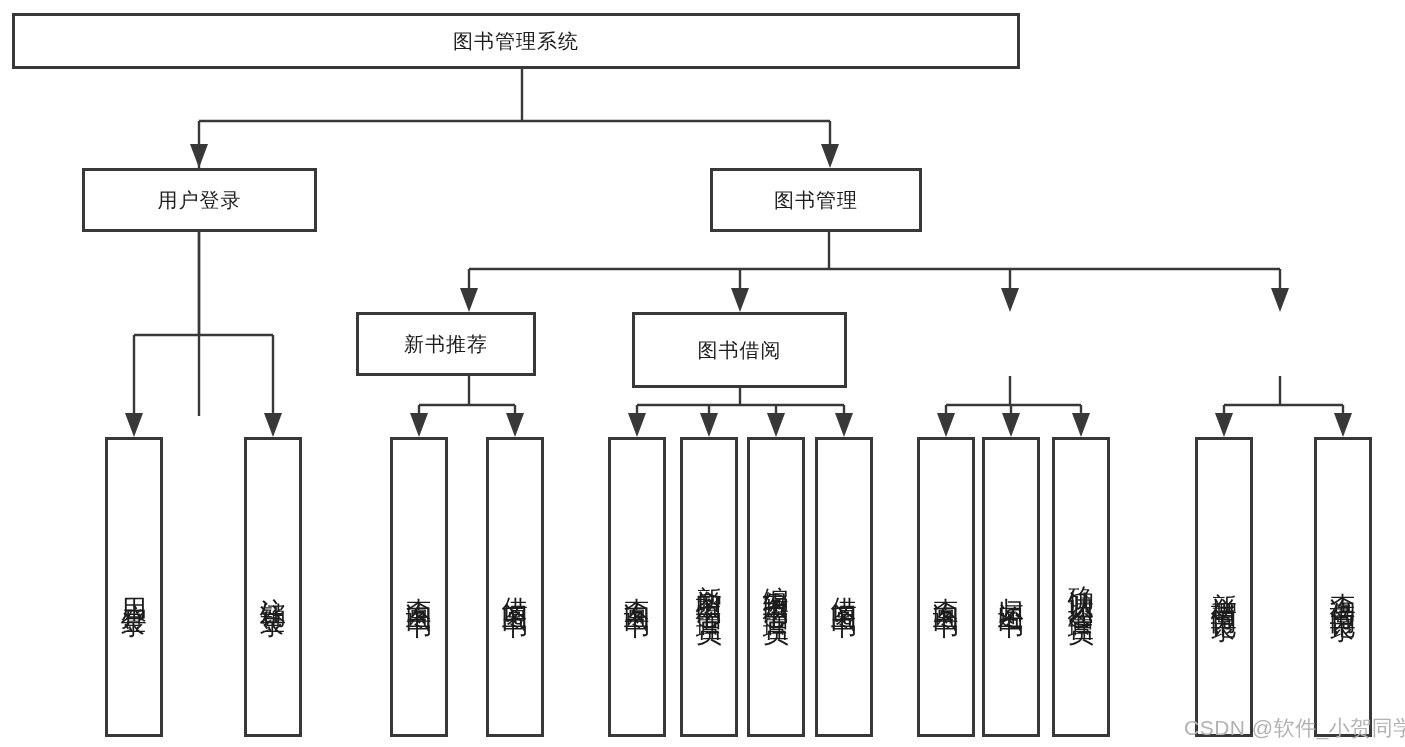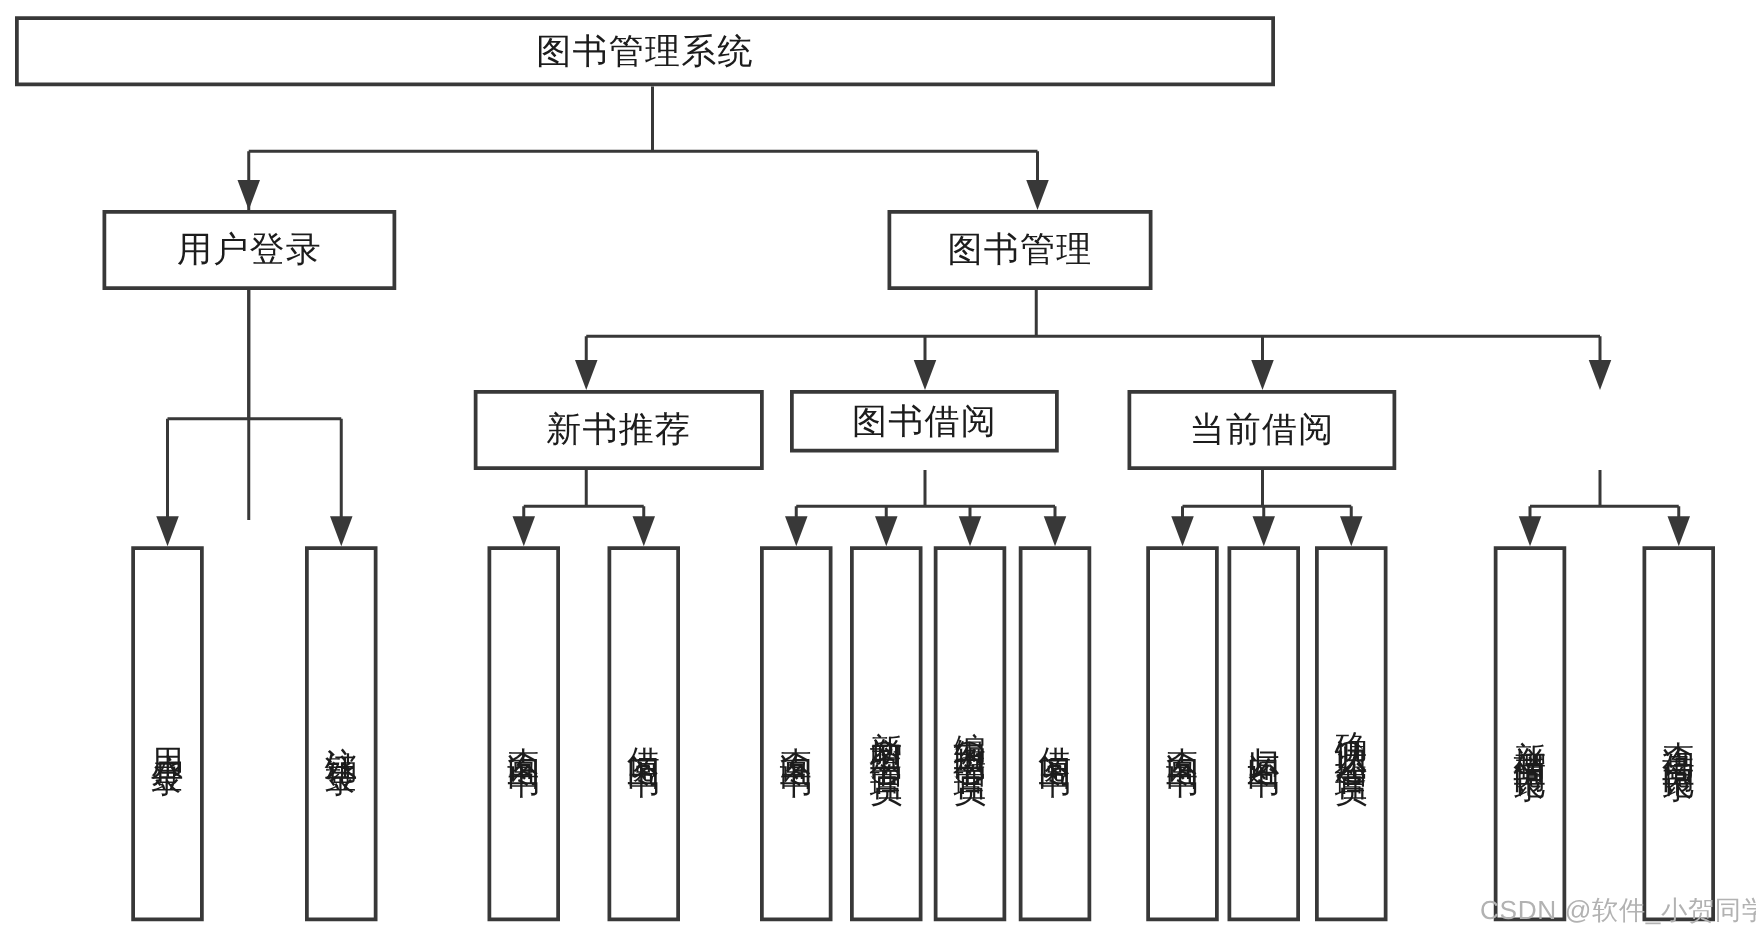--- a/index.html
+++ b/index.html
@@ -15,21 +15,21 @@
   svg.wires path { stroke: #383838; stroke-width: 2.4; fill: none; }
   svg.wires polygon { fill: #383838; stroke: none; }
 
   .node {
     position: absolute;
     background: #ffffff;
     border: 3px solid #383838;
     display: flex;
     align-items: center;
     justify-content: center;
-    font-size: 28px;
+    font-size: 20px;
     letter-spacing: 1px;
     z-index: 2;
     white-space: nowrap;
   }
 
   .leaf {
     position: absolute;
     top: 437px;
     width: 58px;
     height: 300px;
@@ -113,23 +113,22 @@
       <polygon points="1215,413 1233,413 1224,437"></polygon>
       <polygon points="1334,413 1352,413 1343,437"></polygon>
     </g>
   </svg>
 
   <div class="node" style="left:12px; top:13px; width:1008px; height:56px;">图书管理系统</div>
 
   <div class="node" style="left:82px; top:168px; width:235px; height:64px;">用户登录</div>
   <div class="node" style="left:710px; top:168px; width:212px; height:64px;">图书管理</div>
 
-  <div class="node" style="left:379px; top:312px; width:232px; height:64px;">新书推荐</div>
-  <div class="node" style="left:632px; top:312px; width:215px; height:50px;">图书借阅</div>
-  <div class="node" style="left:902px; top:312px; width:215px; height:64px;">当前借阅</div>
+  <div class="node" style="left:356px; top:312px; width:180px; height:64px;">新书推荐</div>
+  <div class="node" style="left:632px; top:312px; width:215px; height:76px;">图书借阅</div>
 
   <div class="leaf" style="left:105px;">
     <span>用户登录</span>
   </div>
   <div class="leaf" style="left:244px;">
     <span>注销登录</span>
   </div>
 
   <div class="leaf" style="left:390px;">
     <span>查询图书</span>

